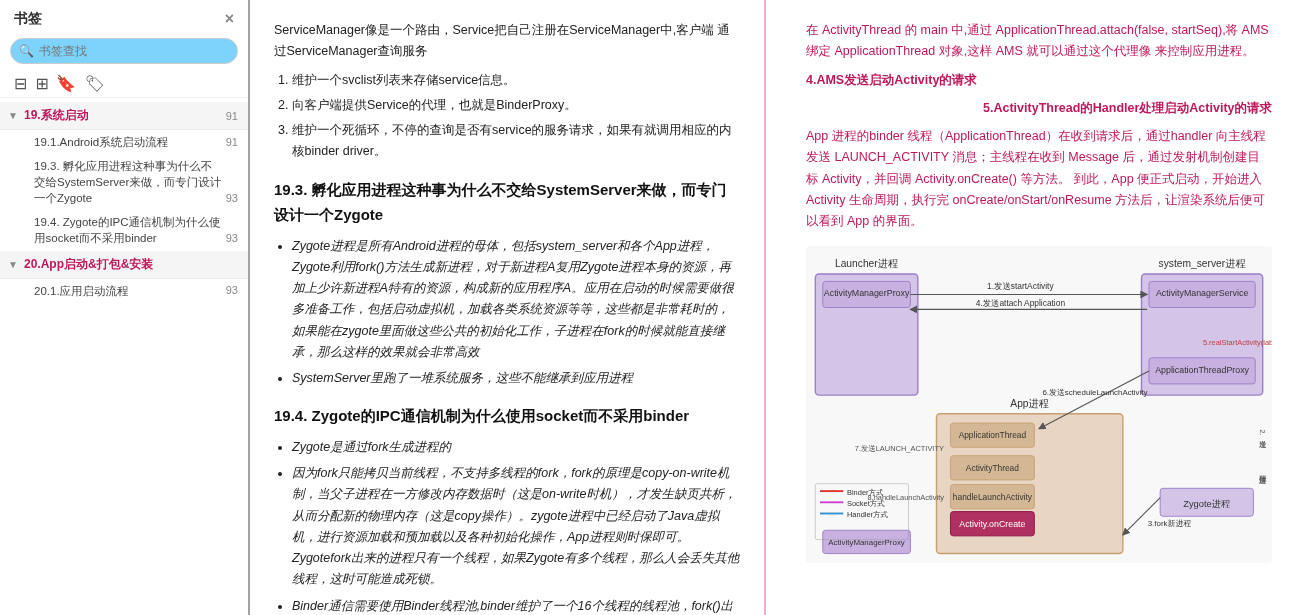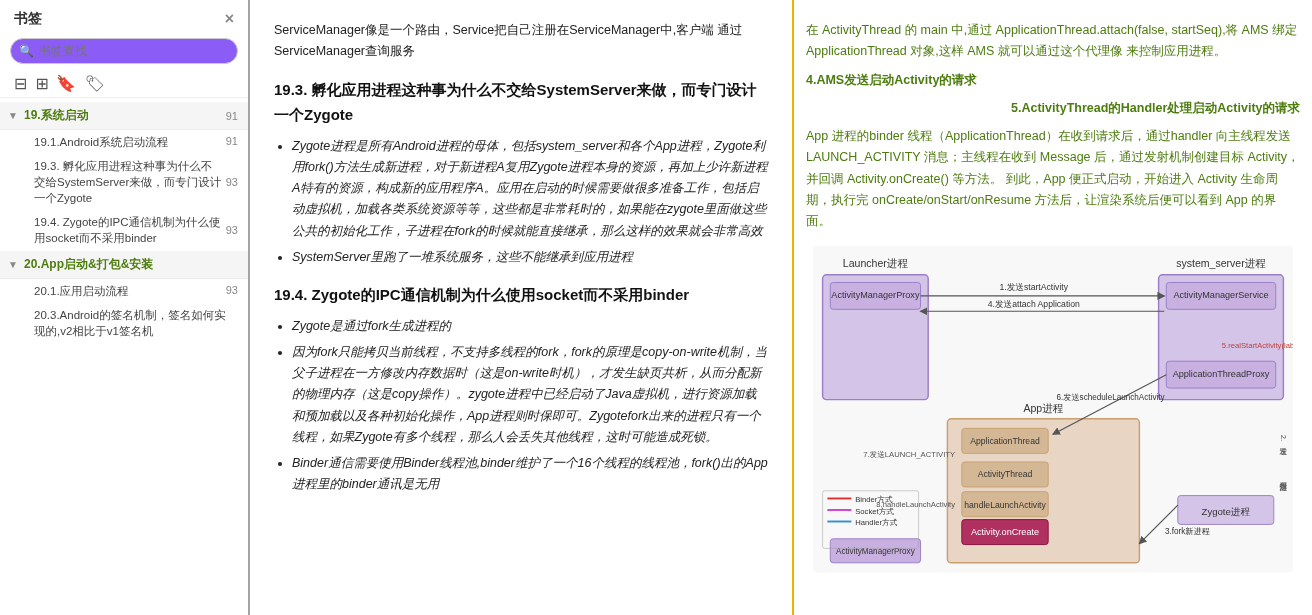--- a/index.html
+++ b/index.html
@@ -34,21 +34,21 @@
       margin: 4px 10px 6px 10px;
       position: relative;
     }
     #sidebar-search input {
       width: 100%;
       border: 1px solid #ccc;
       border-radius: 14px;
       padding: 5px 10px 5px 28px;
       font-size: 12px;
       outline: none;
-      background: #8b5cf6;
+      background: #7dd3fc;
     }
     #sidebar-search .search-icon-wrap {
       position: absolute;
       left: 9px;
       top: 50%;
       transform: translateY(-50%);
       color: #aaa;
       font-size: 12px;
     }
     #sidebar-toolbar {
@@ -80,31 +80,31 @@
     .toc-group-header .toc-arrow {
       font-size: 10px;
       color: #888;
       margin-right: 4px;
       width: 12px;
     }
     .toc-group-title {
       flex: 1;
       font-size: 12px;
       font-weight: bold;
-      color: #4d7c0f;
+      color: #be185d;
     }
     .toc-group-page {
       font-size: 11px;
       color: #888;
       margin-left: 4px;
     }
     .toc-subgroup { padding-left: 10px; }
     .toc-subitem {
       display: flex;
-      align-items: center;
+      align-items: flex-end;
       padding: 4px 10px 4px 24px;
       cursor: pointer;
       font-size: 11.5px;
       color: #444;
       line-height: 1.4;
     }
     .toc-subitem-label { flex: 1; }
     .toc-subitem-page { font-size: 11px; color: #888; margin-left: 4px; white-space: nowrap; }
 
     
@@ -118,30 +118,30 @@
 
     
     #page-left {
       flex: 1;
       background: #fff;
       overflow-y: auto;
       padding: 20px 24px;
       font-size: 13px;
       color: #222;
       line-height: 1.7;
-      border-right: 2px solid #eab308;
+      border-right: 2px solid #f9a8d4;
     }
     
     #page-right {
       flex: 1;
       background: #fff;
       overflow-y: auto;
-      padding: 20px 12px;
+      padding: 20px 40px;
       font-size: 13px;
-      color: #4d7c0f;
+      color: #be185d;
       line-height: 1.7;
     }
 
     h2.section-title {
       font-size: 15px;
       font-weight: bold;
       color: #111;
       margin: 14px 0 8px 0;
     }
     p { margin-bottom: 7px; font-size: 12.5px; }
@@ -211,34 +211,35 @@
       <div class="toc-group-header">
         <span class="toc-arrow">▼</span>
         <span class="toc-group-title">20.App启动&amp;打包&amp;安装</span>
         <span class="toc-group-page"></span>
       </div>
       <div class="toc-subgroup">
         <div class="toc-subitem">
           <span class="toc-subitem-label">20.1.应用启动流程</span>
           <span class="toc-subitem-page">93</span>
         </div>
-        <div class="toc-subitem">
-          <span class="toc-subitem-label">20.3.Android的签名机制，签名如何实现的,v2相比于v1签名机</span>
-          <span class="toc-subitem-page"></span>
-        </div>
       </div>
     </div>
 
   </div>
 </div>
 
 <div id="main">
 
   <div id="page-left">
     <p>ServiceManager像是一个路由，Service把自己注册在ServiceManager中,客户端 通过ServiceManager查询服务</p>
+    <ol>
+      <li>维护一个svclist列表来存储service信息。</li>
+      <li>向客户端提供Service的代理，也就是BinderProxy。</li>
+      <li>维护一个死循环，不停的查询是否有service的服务请求，如果有就调用相应的内核binder driver。</li>
+    </ol>
 
     <h2 class="section-title">19.3. 孵化应用进程这种事为什么不交给SystemServer来做，而专门设计一个Zygote</h2>
     <ul>
       <li>Zygote进程是所有Android进程的母体，包括system_server和各个App进程，Zygote利用fork()方法生成新进程，对于新进程A复用Zygote进程本身的资源，再加上少许新进程A特有的资源，构成新的应用程序A。应用在启动的时候需要做很多准备工作，包括启动虚拟机，加载各类系统资源等等，这些都是非常耗时的，如果能在zygote里面做这些公共的初始化工作，子进程在fork的时候就能直接继承，那么这样的效果就会非常高效</li>
       <li>SystemServer里跑了一堆系统服务，这些不能继承到应用进程</li>
     </ul>
 
     <h2 class="section-title">19.4. Zygote的IPC通信机制为什么使用socket而不采用binder</h2>
     <ul>
       <li>Zygote是通过fork生成进程的</li>

